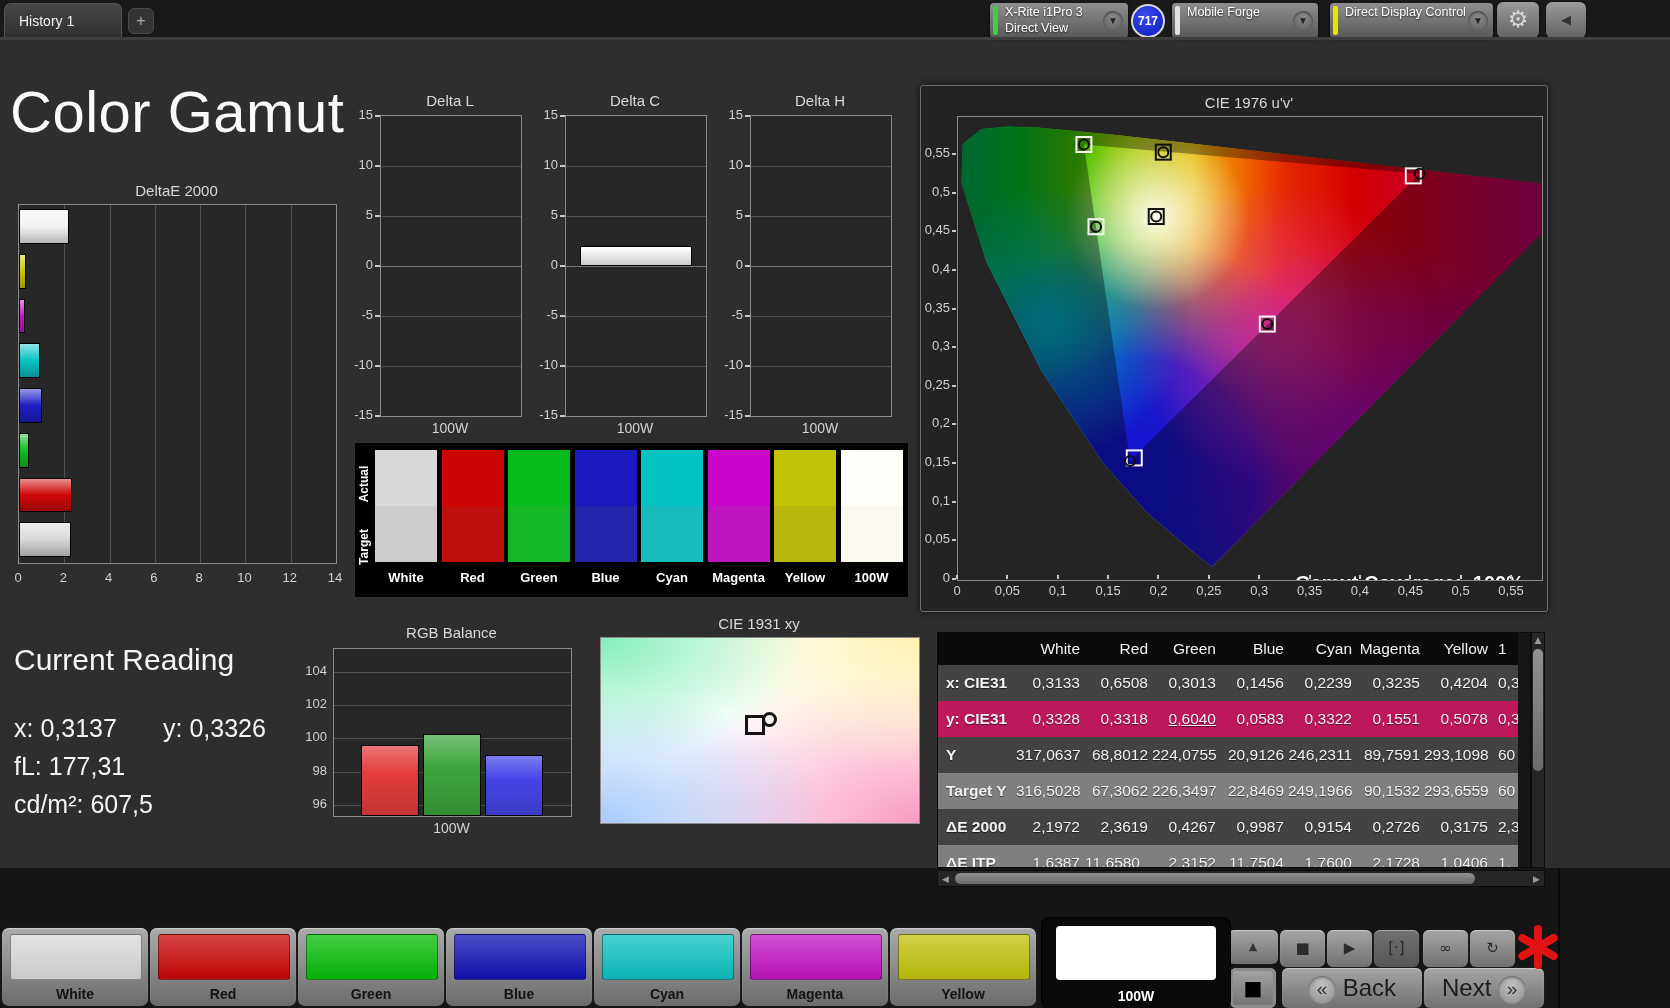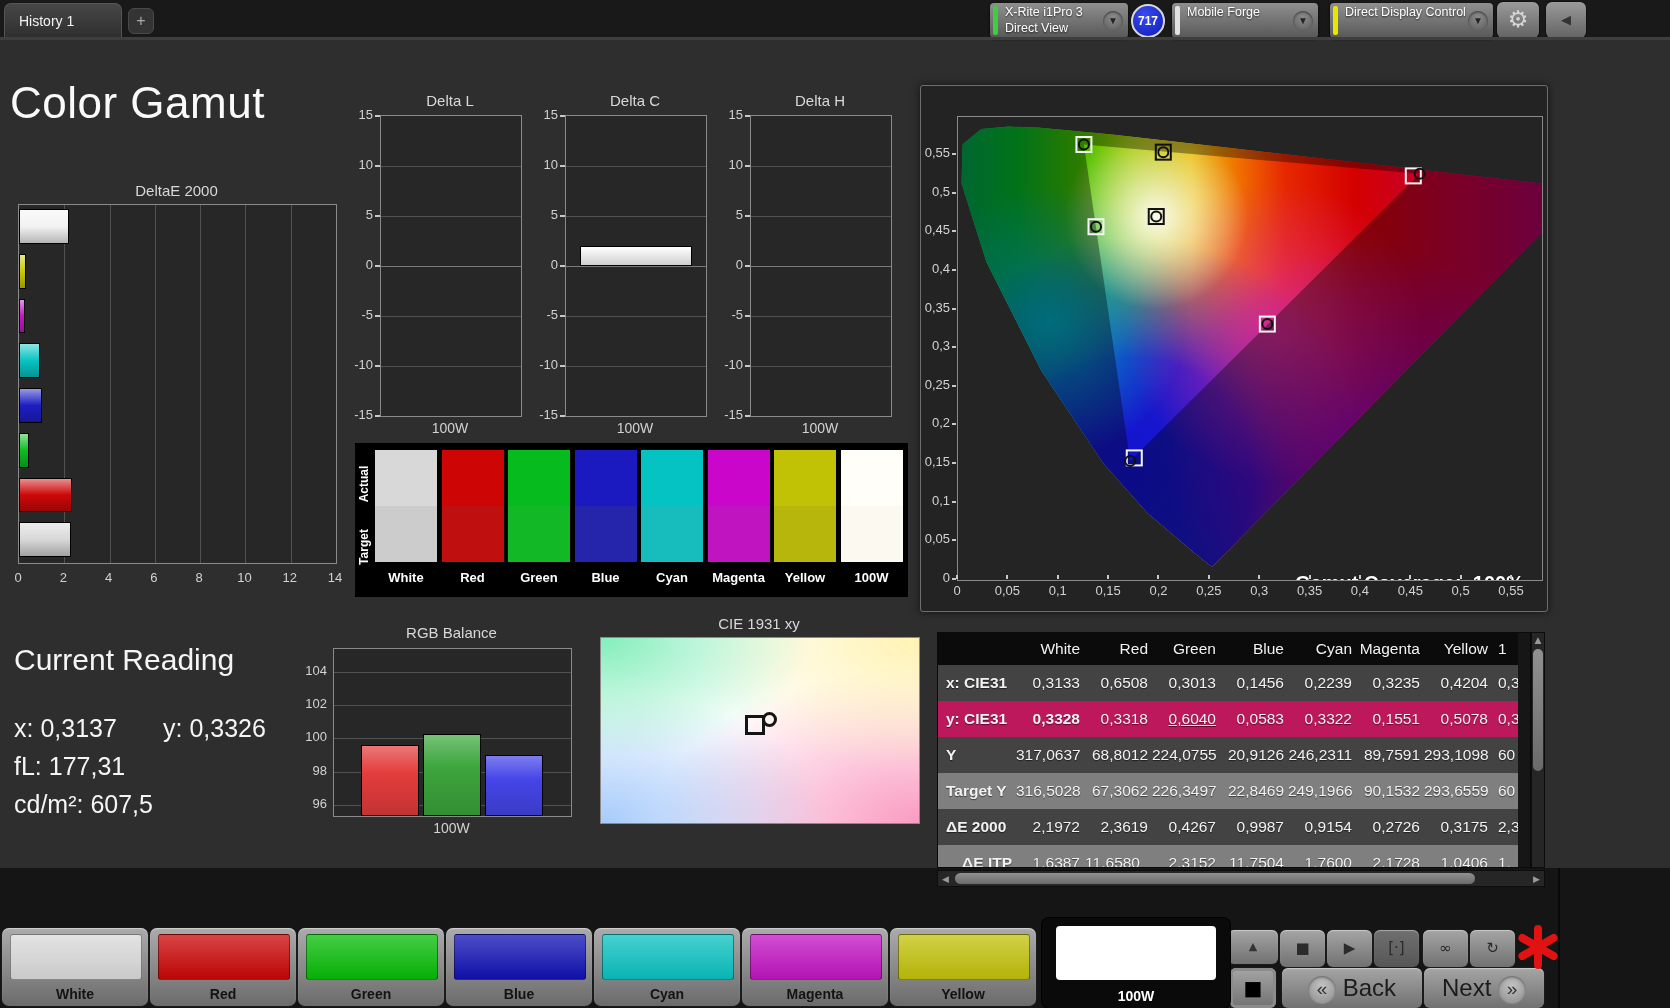--- a/index.html
+++ b/index.html
@@ -23,21 +23,21 @@
       background:radial-gradient(circle at 50% 35%,#8b8b8b,#5a5a5a);box-shadow:inset 0 1px 2px rgba(0,0,0,.5);
       color:#242424;font-size:10px;line-height:20px;text-align:center}
   .badge{position:absolute;left:1131px;top:4px;width:30px;height:30px;border-radius:50%;background:radial-gradient(circle at 40% 30%,#3a4cf0,#0d1ab8);
       border:2px solid #d8d8d8;color:#fff;font-size:12px;font-weight:bold;line-height:30px;text-align:center;box-sizing:content-box}
   .iconbtn{position:absolute;top:2px;height:36px;border-radius:6px;background:linear-gradient(#9a9a9a,#636363);
       box-shadow:0 0 0 1px #111;text-align:center;color:#d6d6d6}
   
   .plot{position:absolute;background:#272727;border:1px solid #8a8a8a;overflow:hidden}
   .ctitle{position:absolute;color:#d8d8d8;font-size:15px;text-align:center}
   .xlab{position:absolute;color:#d2d2d2;font-size:14px}
-  #page-title{position:absolute;left:10px;top:78px;color:#fafafa;font-size:44px;font-weight:300;letter-spacing:.5px}
+  #page-title{position:absolute;left:10px;top:78px;color:#fafafa;font-size:58px;font-weight:300;letter-spacing:.5px}
   
   #swatch-wrap{position:absolute;left:355px;top:443px;width:553px;height:154px;background:#000}
   .vlabel{position:absolute;color:#fff;font-size:12px;font-weight:bold;width:60px;text-align:center;
       transform:rotate(-90deg)}
   
   #cie76-panel{position:absolute;left:920px;top:85px;width:628px;height:527px;background:#232323;
       border:1px solid #6e6e6e;border-radius:3px;box-shadow:0 0 8px rgba(0,0,0,.6);box-sizing:border-box}
   #coverage{position:absolute;right:18px;top:455px;color:#fff;font-size:20px;font-weight:bold;text-shadow:0 1px 2px #000}
   
   #reading-title{position:absolute;left:14px;top:643px;color:#f5f5f5;font-size:30px}
@@ -236,20 +236,21 @@
     <div style="position: absolute; left: 352.5px; top: 127px; width: 62px; text-align: center; color: rgb(255, 255, 255); font-size: 13px; font-weight: bold;">Magenta</div>
     <div style="position: absolute; left: 419px; top: 7px; width: 62px; height: 56px; background: rgb(193, 193, 5);"></div>
     <div style="position: absolute; left: 419px; top: 63px; width: 62px; height: 56px; background: rgb(182, 182, 12);"></div>
     <div style="position: absolute; left: 419px; top: 127px; width: 62px; text-align: center; color: rgb(255, 255, 255); font-size: 13px; font-weight: bold;">Yellow</div>
     <div style="position: absolute; left: 485.5px; top: 7px; width: 62px; height: 56px; background: rgb(255, 254, 248);"></div>
     <div style="position: absolute; left: 485.5px; top: 63px; width: 62px; height: 56px; background: rgb(251, 249, 240);"></div>
     <div style="position: absolute; left: 485.5px; top: 127px; width: 62px; text-align: center; color: rgb(255, 255, 255); font-size: 13px; font-weight: bold;">100W</div>
   </div>
 
 <div id="cie76-panel">
+  <div class="ctitle" style="left:36px;top:8px;width:584px">CIE 1976 u'v'</div>
   <div class="plot" style="left:36px;top:30px;width:584px;height:463px;background:#242424">
     <svg width="584" height="463" viewBox="0 0 584 463">
       <defs>
         <clipPath id="locusClip">
           <path d="M254,450 L236.4,436 L189.1,395.7 L145.2,346.3 L83.4,253.8 L28.4,144.9 L3.5,66.5 L4.6,27.3 L23.3,12 L50.4,9.6 L79.8,10.5 L154.2,17.5 L264.2,30 L406.4,46.3 L524,59.7 L627.5,71.6 Z"></path>
         </clipPath>
         <linearGradient id="hueX" x1="0" y1="0" x2="1" y2="0">
           <stop offset="0" stop-color="#00a050"></stop>
             <stop offset=".10" stop-color="#00b428"></stop>
           <stop offset=".20" stop-color="#3fc000"></stop>
@@ -416,21 +417,21 @@
         <div class="tcell" style="position: absolute; left: 146px; width: 68px;">0,6508</div>
         <div class="tcell" style="position: absolute; left: 214px; width: 68px;">0,3013</div>
         <div class="tcell" style="position: absolute; left: 282px; width: 68px;">0,1456</div>
         <div class="tcell" style="position: absolute; left: 350px; width: 68px;">0,2239</div>
         <div class="tcell" style="position: absolute; left: 418px; width: 68px;">0,3235</div>
         <div class="tcell" style="position: absolute; left: 486px; width: 68px;">0,4204</div>
         <div class="tcell" style="position: absolute; left: 554px; width: 26px; text-align: left; padding-left: 6px;">0,3</div>
       </div>
       <div class="trow" style="position: absolute; top: 68px; background: #be185d;">
         <div class="tcell tlabel" style="position: absolute; left: 0px; width: 78px;">y: CIE31</div>
-        <div class="tcell" style="position: absolute; left: 78px; width: 68px; font-weight: bold;">0,3328</div>
+        <div class="tcell" style="position: absolute; left: 78px; width: 68px;">0,3328</div>
         <div class="tcell" style="position: absolute; left: 146px; width: 68px;">0,3318</div>
         <div class="tcell" style="position: absolute; left: 214px; width: 68px; text-decoration: underline;">0,6040</div>
         <div class="tcell" style="position: absolute; left: 282px; width: 68px;">0,0583</div>
         <div class="tcell" style="position: absolute; left: 350px; width: 68px;">0,3322</div>
         <div class="tcell" style="position: absolute; left: 418px; width: 68px;">0,1551</div>
         <div class="tcell" style="position: absolute; left: 486px; width: 68px;">0,5078</div>
         <div class="tcell" style="position: absolute; left: 554px; width: 26px; text-align: left; padding-left: 6px;">0,3</div>
       </div>
       <div class="trow" style="position: absolute; top: 104px; background: rgb(67, 67, 67);">
         <div class="tcell tlabel" style="position: absolute; left: 0px; width: 78px;">Y</div>
@@ -459,21 +460,21 @@
         <div class="tcell" style="position: absolute; left: 78px; width: 68px;">2,1972</div>
         <div class="tcell" style="position: absolute; left: 146px; width: 68px;">2,3619</div>
         <div class="tcell" style="position: absolute; left: 214px; width: 68px;">0,4267</div>
         <div class="tcell" style="position: absolute; left: 282px; width: 68px;">0,9987</div>
         <div class="tcell" style="position: absolute; left: 350px; width: 68px;">0,9154</div>
         <div class="tcell" style="position: absolute; left: 418px; width: 68px;">0,2726</div>
         <div class="tcell" style="position: absolute; left: 486px; width: 68px;">0,3175</div>
         <div class="tcell" style="position: absolute; left: 554px; width: 26px; text-align: left; padding-left: 6px;">2,3</div>
       </div>
       <div class="trow" style="position: absolute; top: 212px; background: rgb(127, 127, 127);">
-        <div class="tcell tlabel" style="position: absolute; left: 0px; width: 78px; text-align: right;">ΔE ITP</div>
+        <div class="tcell tlabel" style="position: absolute; left: 0px; width: 78px;">ΔE ITP</div>
         <div class="tcell" style="position: absolute; left: 78px; width: 68px;">1,6387</div>
         <div class="tcell" style="position: absolute; left: 138px; width: 68px;">11,6580</div>
         <div class="tcell" style="position: absolute; left: 214px; width: 68px;">2,3152</div>
         <div class="tcell" style="position: absolute; left: 282px; width: 68px;">11,7504</div>
         <div class="tcell" style="position: absolute; left: 350px; width: 68px;">1,7600</div>
         <div class="tcell" style="position: absolute; left: 418px; width: 68px;">2,1728</div>
         <div class="tcell" style="position: absolute; left: 486px; width: 68px;">1,0406</div>
         <div class="tcell" style="position: absolute; left: 554px; width: 26px; text-align: left; padding-left: 6px;">1,</div>
       </div>
     </div>

